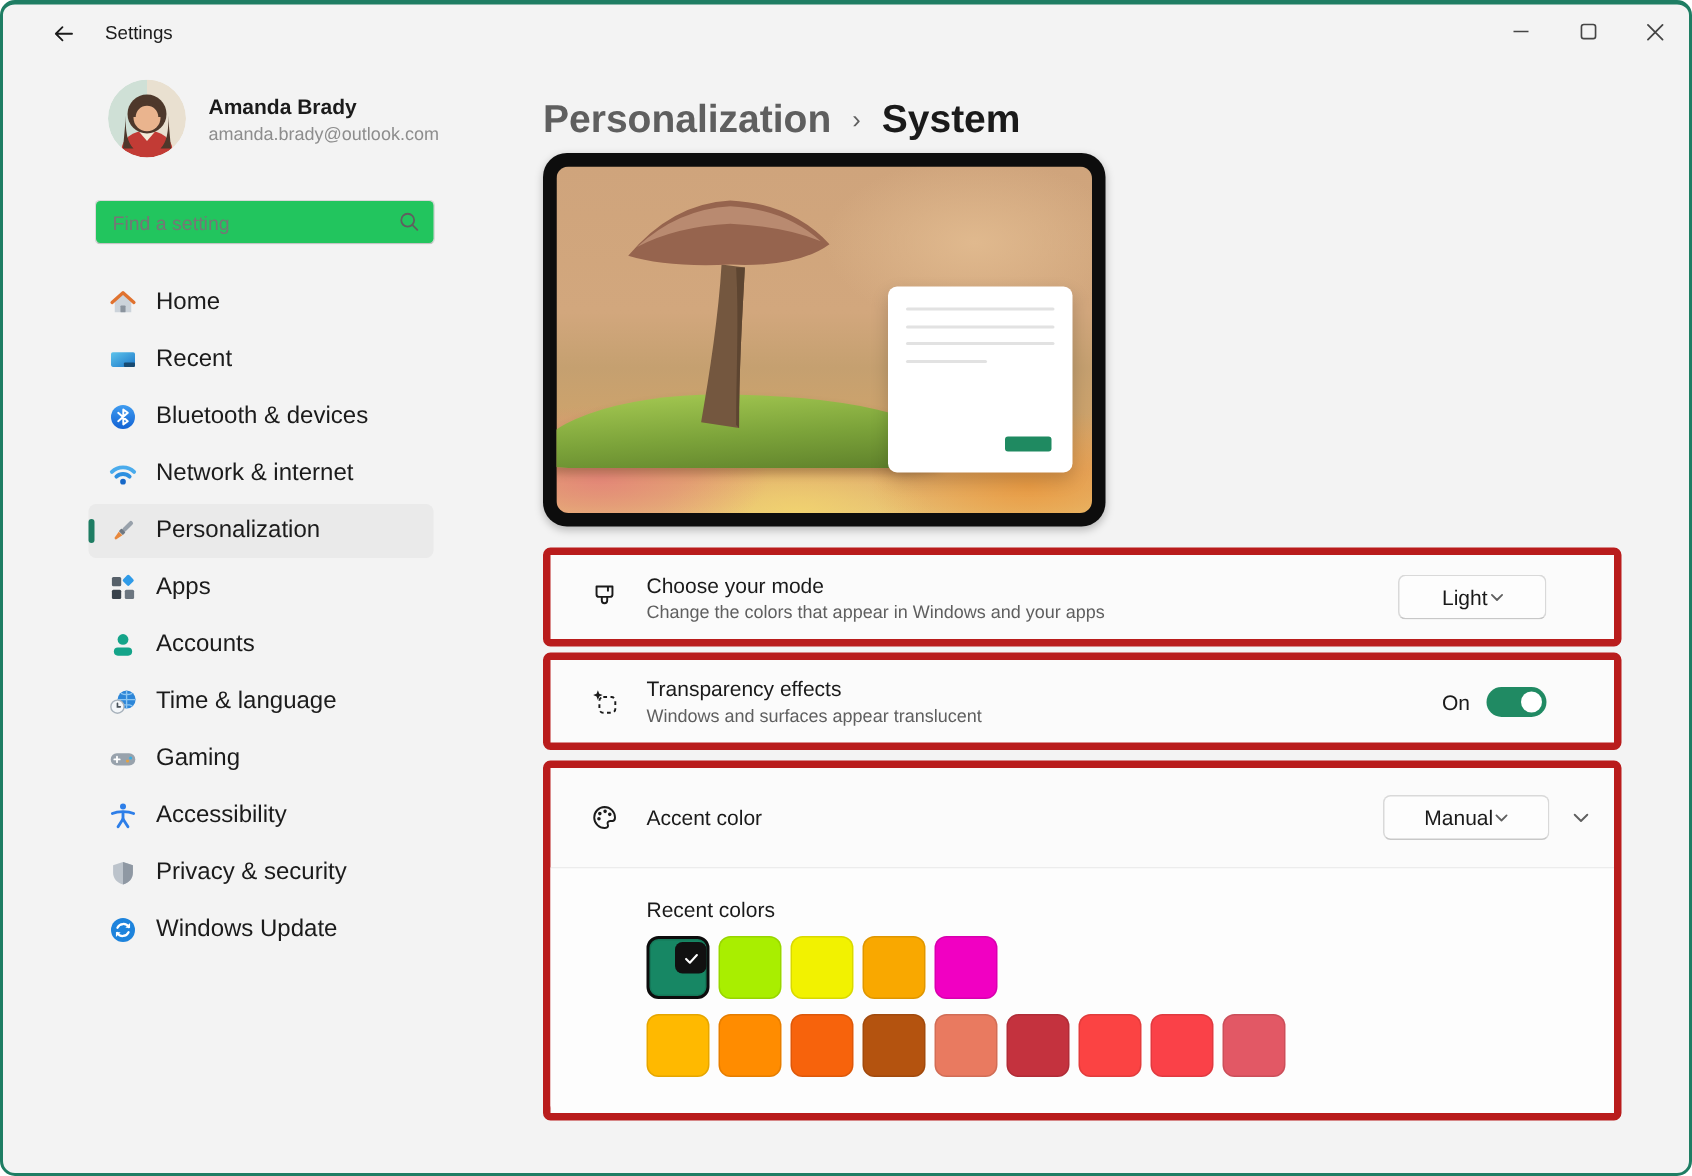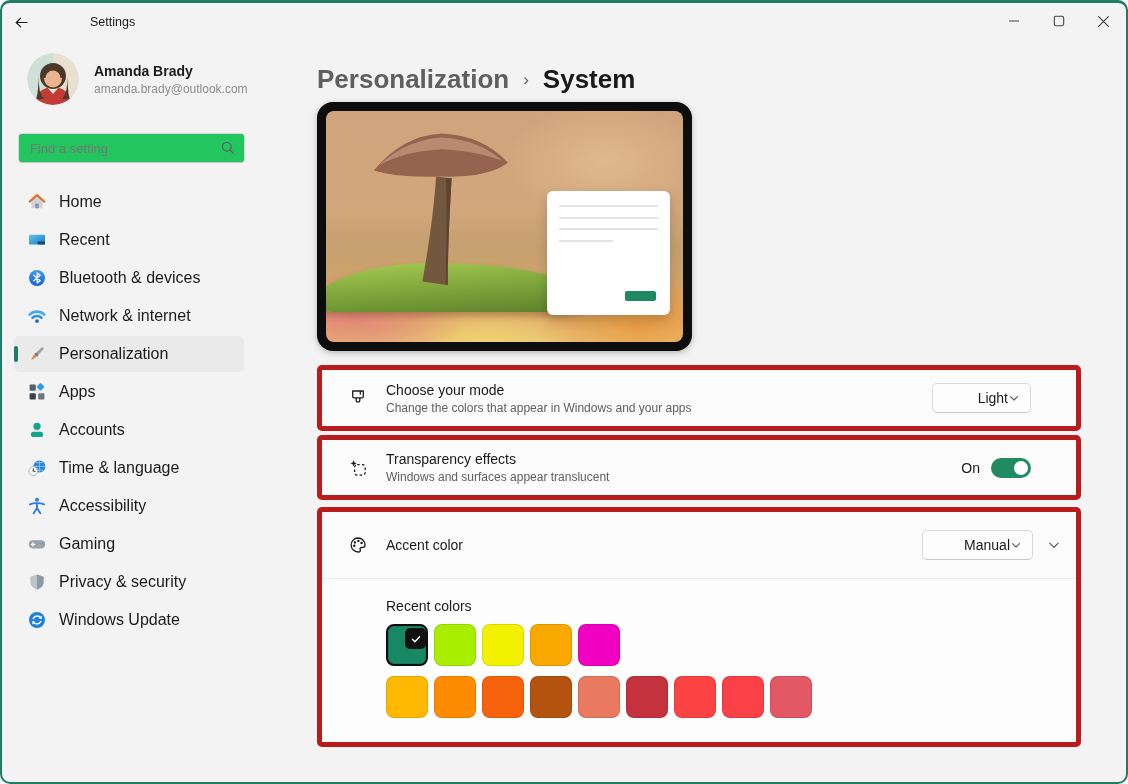--- a/index.html
+++ b/index.html
@@ -1,27 +1,27 @@
 <!DOCTYPE html>
 <html><head>
 <meta charset="utf-8">
 <style>
   * { box-sizing: border-box; margin: 0; padding: 0; }
   html,body { width:1128px; height:784px; background:#fff; font-family:"Liberation Sans", sans-serif; }
   .window { position:absolute; inset:0; background:#f3f3f3; border:2px solid #1e7d63; border-top-width:3px; border-radius:10px; overflow:hidden; }
 
   
-  .titlebar { height:38px; display:flex; align-items:center; padding-left:3px; position:relative;gap:41px; }
+  .titlebar { height:38px; display:flex; align-items:center; padding-left:24px; position:relative; }
   .back-btn { width:32px; height:30px; display:flex; align-items:center; justify-content:center; border:none; background:transparent; border-radius:4px; cursor:pointer; }
   .app-title { font-size:12.5px; color:#1b1b1b; margin-left:12px; }
   .win-controls { position:absolute; right:0; top:0; height:38px; display:flex; }
   .win-btn { width:45px; height:36px; display:flex; align-items:center; justify-content:center; background:transparent; border:none; cursor:pointer; }
 
   
-  .layout { display:flex; height:743px; }
+  .layout { display:flex; height:743px;padding-left:45px; }
   .sidebar { width:250px; flex:none; padding-top:12px; }
   .main { flex:1; padding:16px 45px 0 65px; }
 
   
   .profile { display:flex; align-items:center; margin-left:25px; margin-top:0; cursor:pointer; }
   .avatar { width:52px; height:52px; border-radius:50%; overflow:hidden; flex:none; }
   .profile-text { margin-left:15px; }
   .profile-name { font-size:14px; font-weight:bold; color:#1b1b1b; }
   .profile-email { font-size:12px; color:#8d8d8d; margin-top:3px; }
 
@@ -68,21 +68,21 @@
   
   .card { background:#fbfbfb; border:5px solid #b91c1c; border-radius:5px; display:flex; align-items:center; padding:0 45px 0 26px; }
   .card-1 { margin-top:14px; height:66px; }
   .card-2 { margin-top:4px; height:65px; }
   .card-3 { margin-top:7px; padding:0; display:block; }
   .card-3-header { display:flex; align-items:center; height:66px; padding:0 15px 0 26px; }
   .card-icon { width:20px; height:20px; margin-right:18px; flex:none; }
   .card-text { flex:1; }
   .card-title { font-size:14px; color:#1a1a1a; }
   .card-sub { font-size:12px; color:#5f5f5f; margin-top:3px; }
-  .dropdown { height:30px; background:#fdfdfd; border:1px solid #d9d9d9; border-bottom-color:#c8c8c8; border-radius:5px; display:flex; align-items:center; justify-content:flex-end; padding:0 10px 0 12px; font-size:14px; color:#1a1a1a; cursor:pointer; }
+  .dropdown { height:30px; background:#fdfdfd; border:1px solid #d9d9d9; border-bottom-color:#c8c8c8; border-radius:5px; display:flex; align-items:center; justify-content:center; padding:0 10px 0 12px; font-size:14px; color:#1a1a1a; cursor:pointer; }
   .dd-light { width:99px; }
   .dd-manual { width:111px; }
   .toggle-area { display:flex; align-items:center; }
   .toggle-label { font-size:14px; color:#1a1a1a; margin-right:11px; }
   .switch { width:40px; height:20px; border-radius:10px; background:#208a63; position:relative; cursor:pointer; }
   .switch .knob { position:absolute; right:3px; top:3px; width:14px; height:14px; border-radius:50%; background:#fff; }
   .expander-chevron { margin-left:14px; cursor:pointer; display:flex; align-items:center; }
 
   
   .accent-panel { border-top:1px solid #ececec; background:#fdfdfd; border-radius:0 0 5px 5px; padding:19px 45px 24px 64px; }
@@ -237,37 +237,37 @@
           <svg class="nav-icon" viewBox="0 0 20 20">
               <circle cx="12.4" cy="8.4" r="6" fill="#2d86d8"></circle>
               <path d="M6.6 8.4 h11.6 M12.4 2.6 v11.6 M8.6 4.2 a9.5 9.5 0 0 0 7.6 0 M8.6 12.6 a9.5 9.5 0 0 1 7.6 0" stroke="#8cc6f2" stroke-width="0.9" fill="none"></path>
               <circle cx="6.3" cy="13.1" r="4.4" fill="#f3f6f9" stroke="#a8b2bc" stroke-width="0.9"></circle>
               <path d="M6.3 10.9 v2.3 h1.9" stroke="#49525a" stroke-width="1.1" fill="none" stroke-linecap="round"></path>
             </svg>
           <span class="nav-label">Time &amp; language</span>
         </div>
         <div class="nav-item">
           <svg class="nav-icon" viewBox="0 0 20 20">
+              <rect x="1.8" y="6.2" width="16.4" height="8.2" rx="4.1" fill="#98a2ac"></rect>
+              <path d="M6 8.5 v3.6 M4.2 10.3 h3.6" stroke="#fff" stroke-width="1.2" stroke-linecap="round"></path>
+              <circle cx="13" cy="11.3" r="1" fill="#e8a23c"></circle>
+              <circle cx="15.1" cy="9.3" r="1" fill="#35b0e8"></circle>
+            </svg>
+          <span class="nav-label">Gaming</span>
+        </div>
+        <div class="nav-item">
+          <svg class="nav-icon" viewBox="0 0 20 20">
               <circle cx="10" cy="3.7" r="2" fill="#2d7ee8"></circle>
               <g stroke="#2d7ee8" stroke-width="1.9" stroke-linecap="round" fill="none">
                 <path d="M2.9 8.3 C6.5 6.7 13.5 6.7 17.1 8.3"></path>
                 <path d="M10 7.5 V12"></path>
                 <path d="M10 12 L6.7 17.2 M10 12 l3.3 5.2"></path>
               </g>
             </svg>
           <span class="nav-label">Accessibility</span>
-        </div>
-        <div class="nav-item">
-          <svg class="nav-icon" viewBox="0 0 20 20">
-              <rect x="1.8" y="6.2" width="16.4" height="8.2" rx="4.1" fill="#98a2ac"></rect>
-              <path d="M6 8.5 v3.6 M4.2 10.3 h3.6" stroke="#fff" stroke-width="1.2" stroke-linecap="round"></path>
-              <circle cx="13" cy="11.3" r="1" fill="#e8a23c"></circle>
-              <circle cx="15.1" cy="9.3" r="1" fill="#35b0e8"></circle>
-            </svg>
-          <span class="nav-label">Gaming</span>
         </div>
         <div class="nav-item">
           <svg class="nav-icon" viewBox="0 0 20 20">
               <path d="M10 2.6 L16.6 4.8 V9.6 C16.6 13.8 14 16.4 10 17.6 C6 16.4 3.4 13.8 3.4 9.6 V4.8 Z" fill="#bcc3cb"></path>
               <path d="M10 2.6 L16.6 4.8 V9.6 C16.6 13.8 14 16.4 10 17.6 Z" fill="#8f98a3"></path>
             </svg>
           <span class="nav-label">Privacy &amp; security</span>
         </div>
         <div class="nav-item">
           <svg class="nav-icon" viewBox="0 0 20 20">

